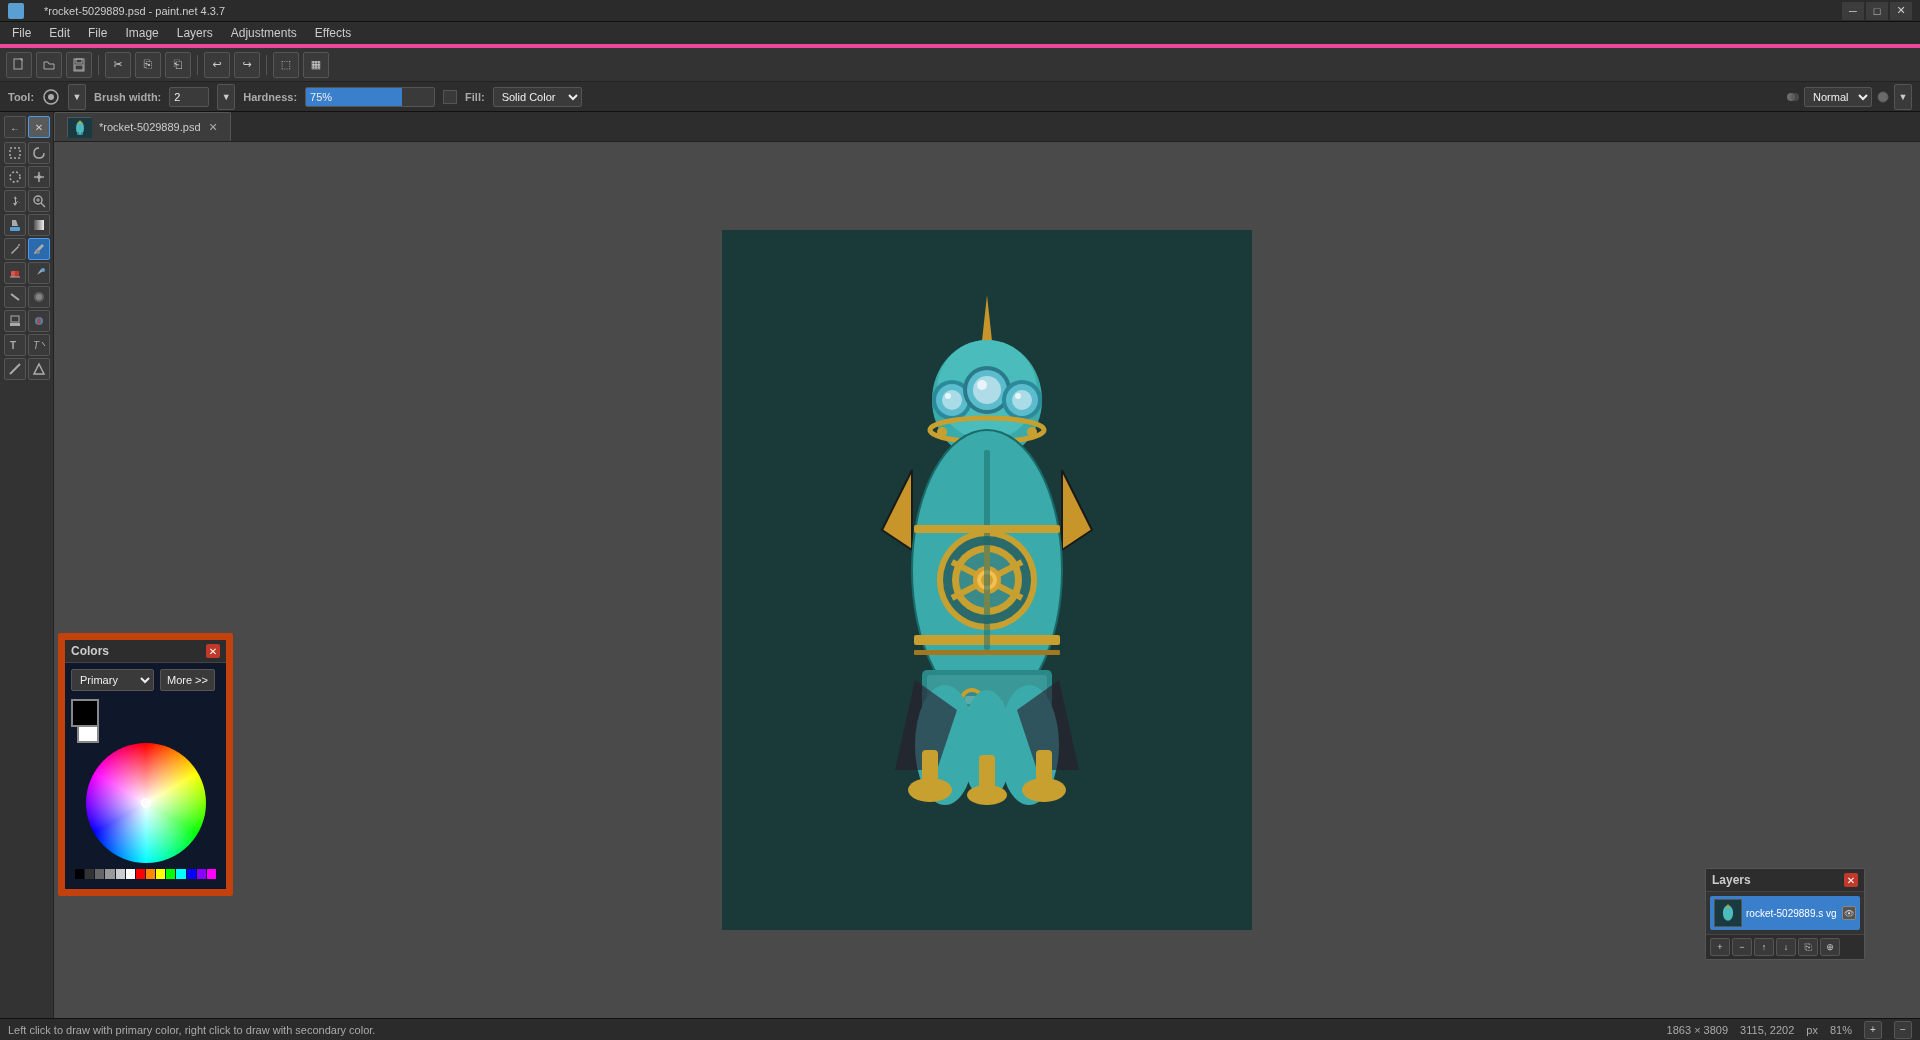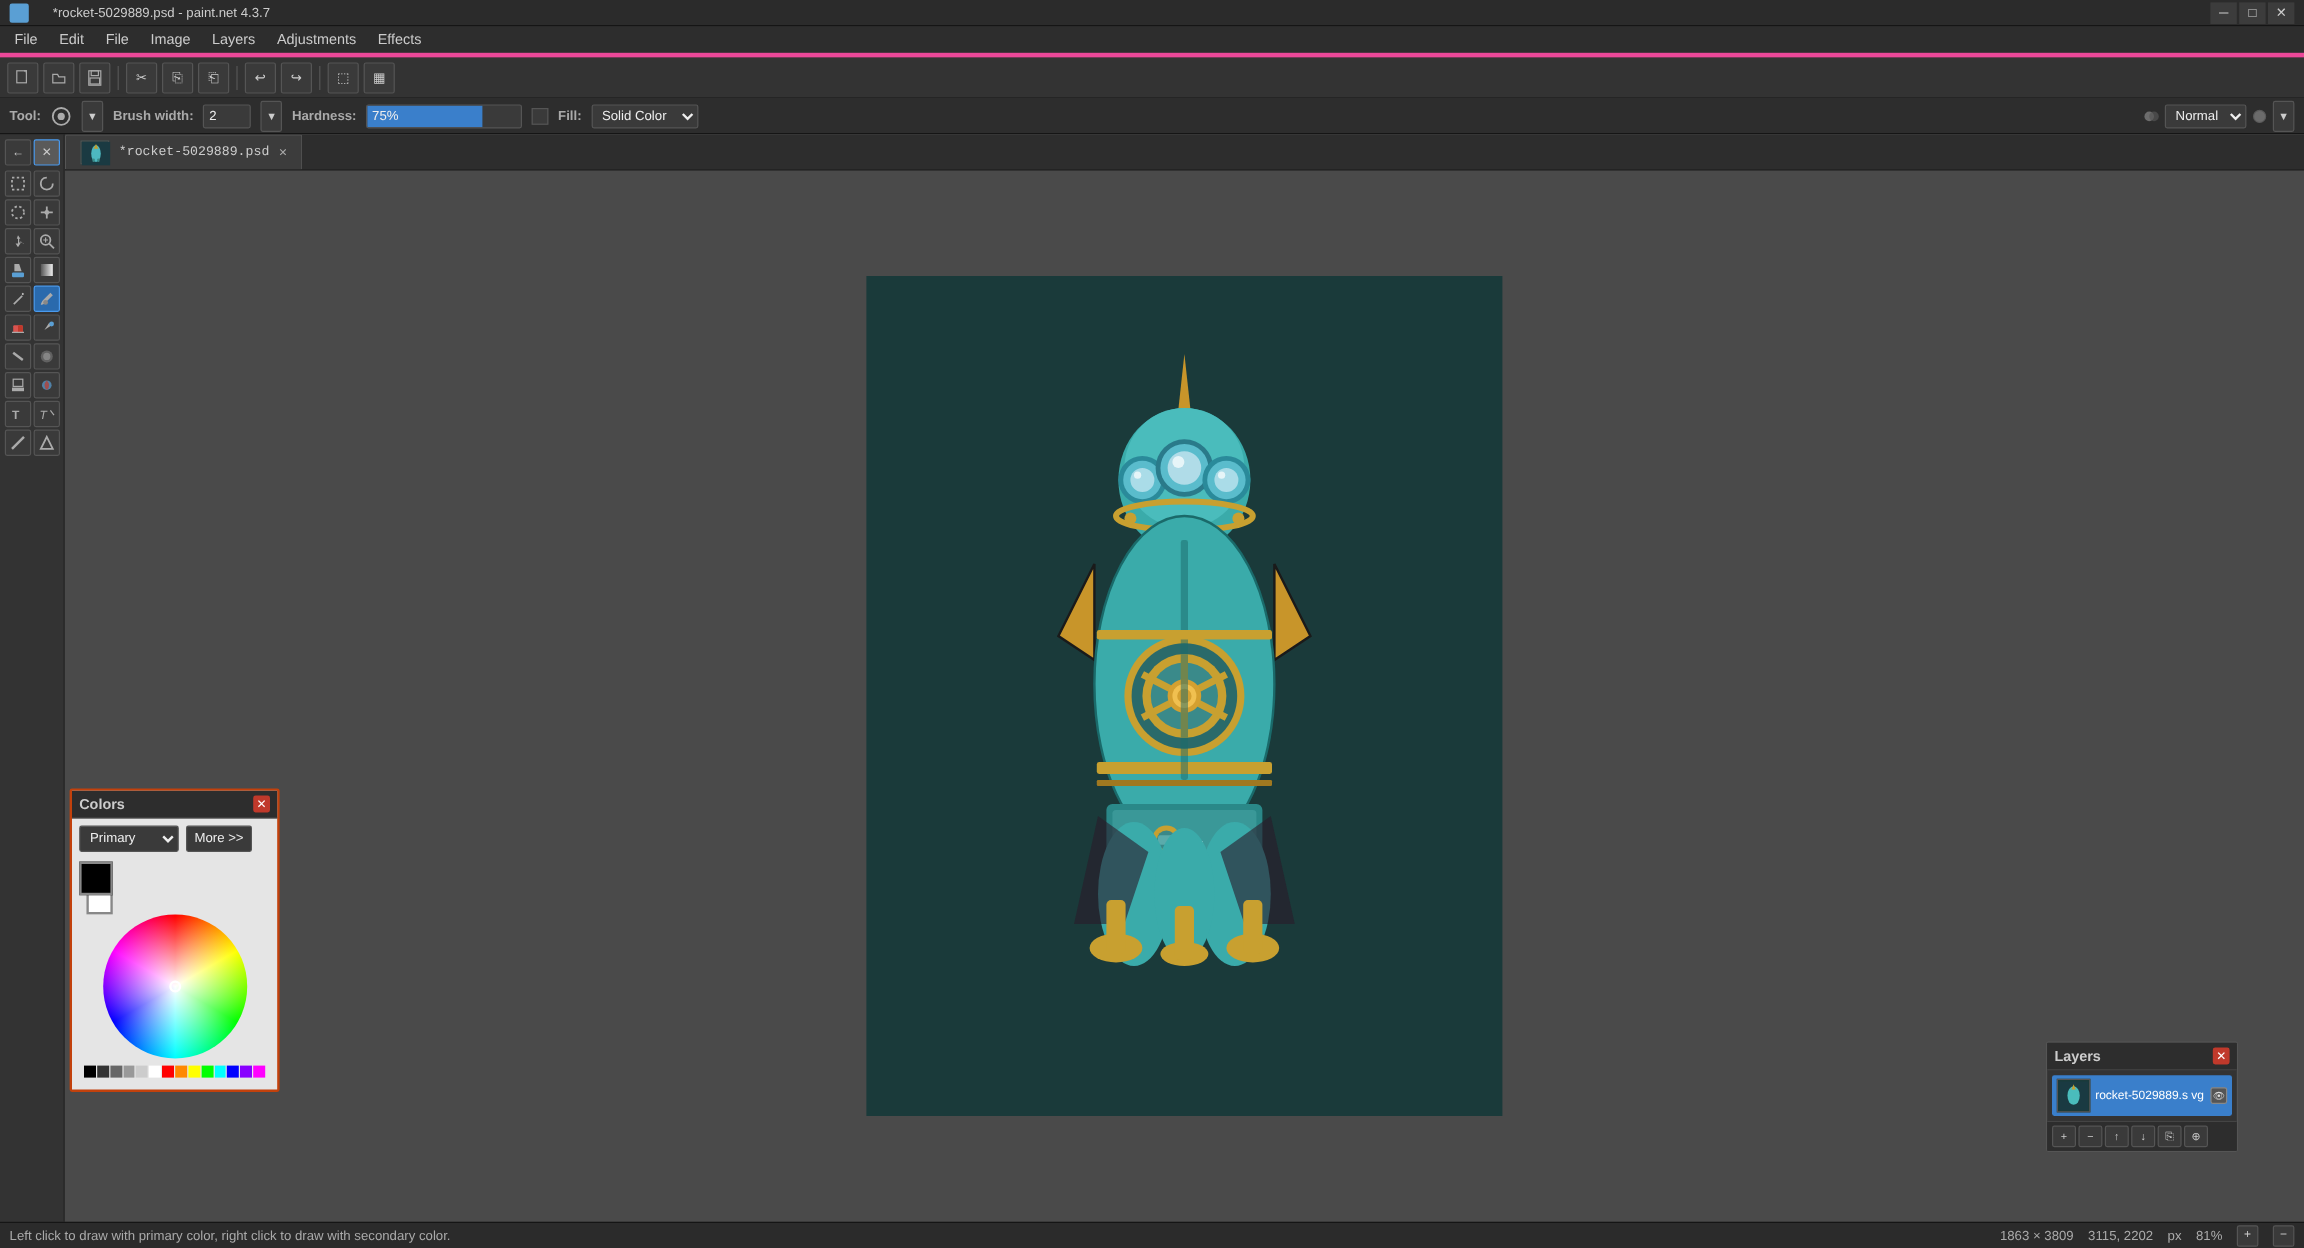--- a/index.html
+++ b/index.html
@@ -247,24 +247,24 @@
     #statusbar-right {
       display: flex;
       align-items: center;
       gap: 12px;
     }
 
     
     #colors-panel {
       position: absolute;
       left: 58px;
-      bottom: 130px;
+      bottom: 144px;
       width: 175px;
-      background: #e5e5e5;
-      border: 2px solid #c2410c;
+      background: #0f172a;
+      border: 7px solid #c2410c;
       border-radius: 2px;
       z-index: 100;
     }
     #colors-panel-header {
       display: flex;
       align-items: center;
       justify-content: space-between;
       padding: 4px 6px;
       background: #2d2d2d;
       border-bottom: 1px solid #444;
@@ -739,21 +739,21 @@
       <button class="tool-btn">
         <svg width="14" height="14" viewBox="0 0 14 14">
             <polygon points="7,2 12,12 2,12" fill="none" stroke="#aaa" stroke-width="1.5"></polygon>
           </svg>
       </button>
     </div>
   </div>
 
   <div id="canvas-area">
 
-    <div style="position:absolute; top:0; left:0; right:0; height:30px; background:#2d2d2d; border-bottom:1px solid #222; display:flex; align-items:flex-end;font-family:Liberation Mono, monospace;">
+    <div style="position:absolute; top:0; left:0; right:0; height:30px; background:#2d2d2d; border-bottom:1px solid #222; display:flex; align-items:flex-end;">
       <div style="display:flex; align-items:center; background:#3c3c3c; padding:4px 12px; border:1px solid #555; border-bottom:none; border-radius:2px 2px 0 0; gap:8px;">
         <div style="width:24px; height:20px; background:#1a3a3a; border:1px solid #555;">
           
           <svg width="24" height="20" viewBox="0 0 24 20">
             <rect width="24" height="20" fill="#1a3a42"></rect>
             <ellipse cx="12" cy="10" rx="4" ry="7" fill="#4db8c0"></ellipse>
             <polygon points="12,2 10,6 14,6" fill="#c0a030"></polygon>
             <rect x="9" y="14" width="2" height="3" rx="1" fill="#3a8a88"></rect>
             <rect x="13" y="14" width="2" height="3" rx="1" fill="#3a8a88"></rect>
           </svg>

